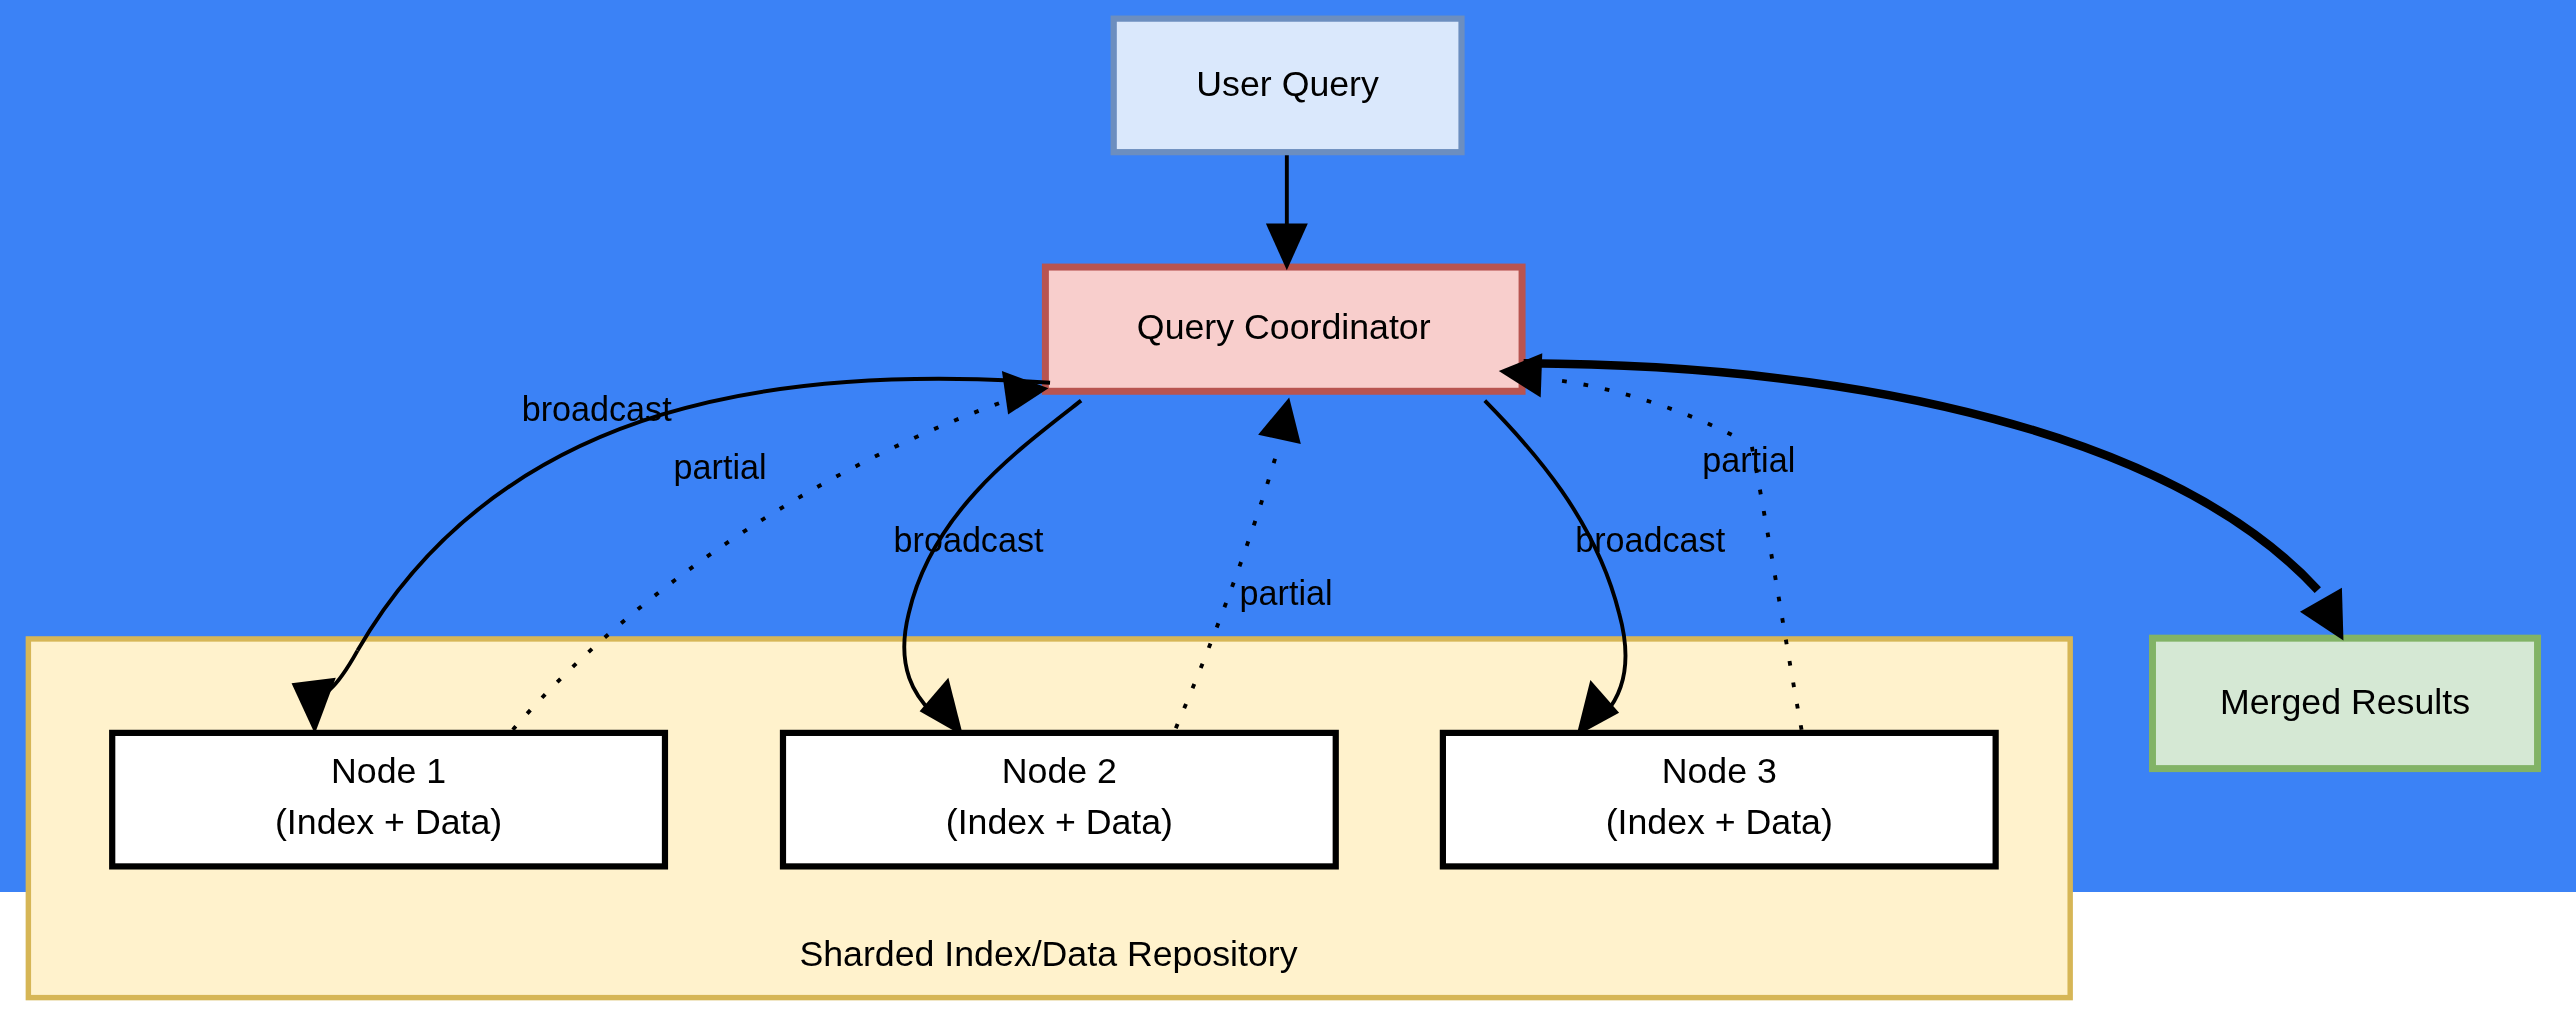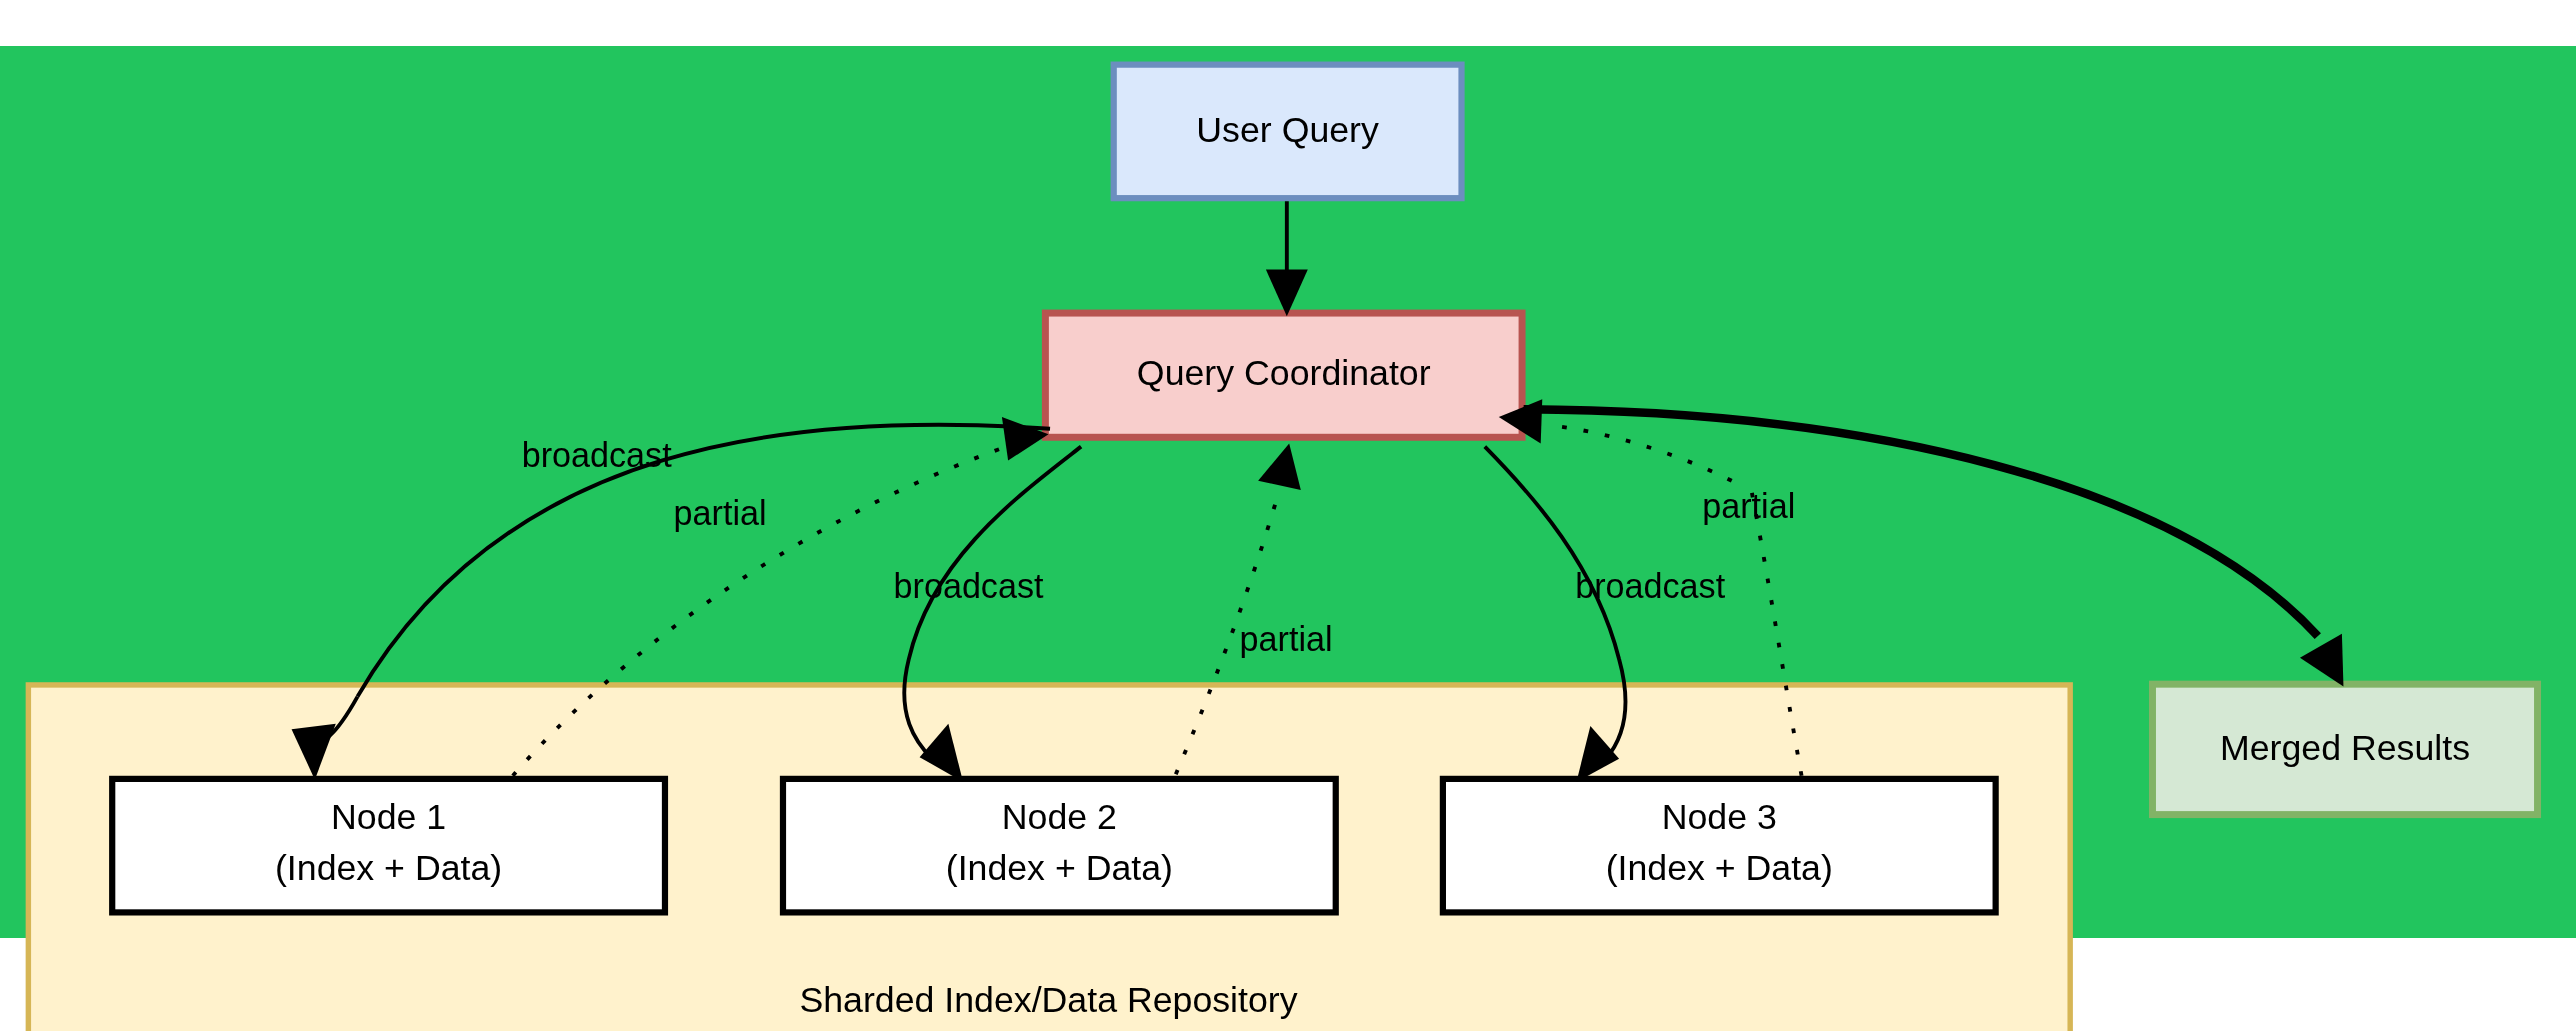--- a/index.html
+++ b/index.html
@@ -10,22 +10,21 @@
   body {
     width: 2576px;
     height: 1031px;
     overflow: hidden;
     font-family: "Liberation Sans", sans-serif;
   }
   #diagram-root {
     position: relative;
     width: 2576px;
     height: 892px;
-    background: #22c55e;
-    margin-top: 46px;
+    background: #3b82f6;
   }
   svg#diagram-svg {
     position: absolute;
     top: 0;
     left: 0;
     width: 2576px;
     height: 1031px;
     display: block;
   }
   .node-box-text {

